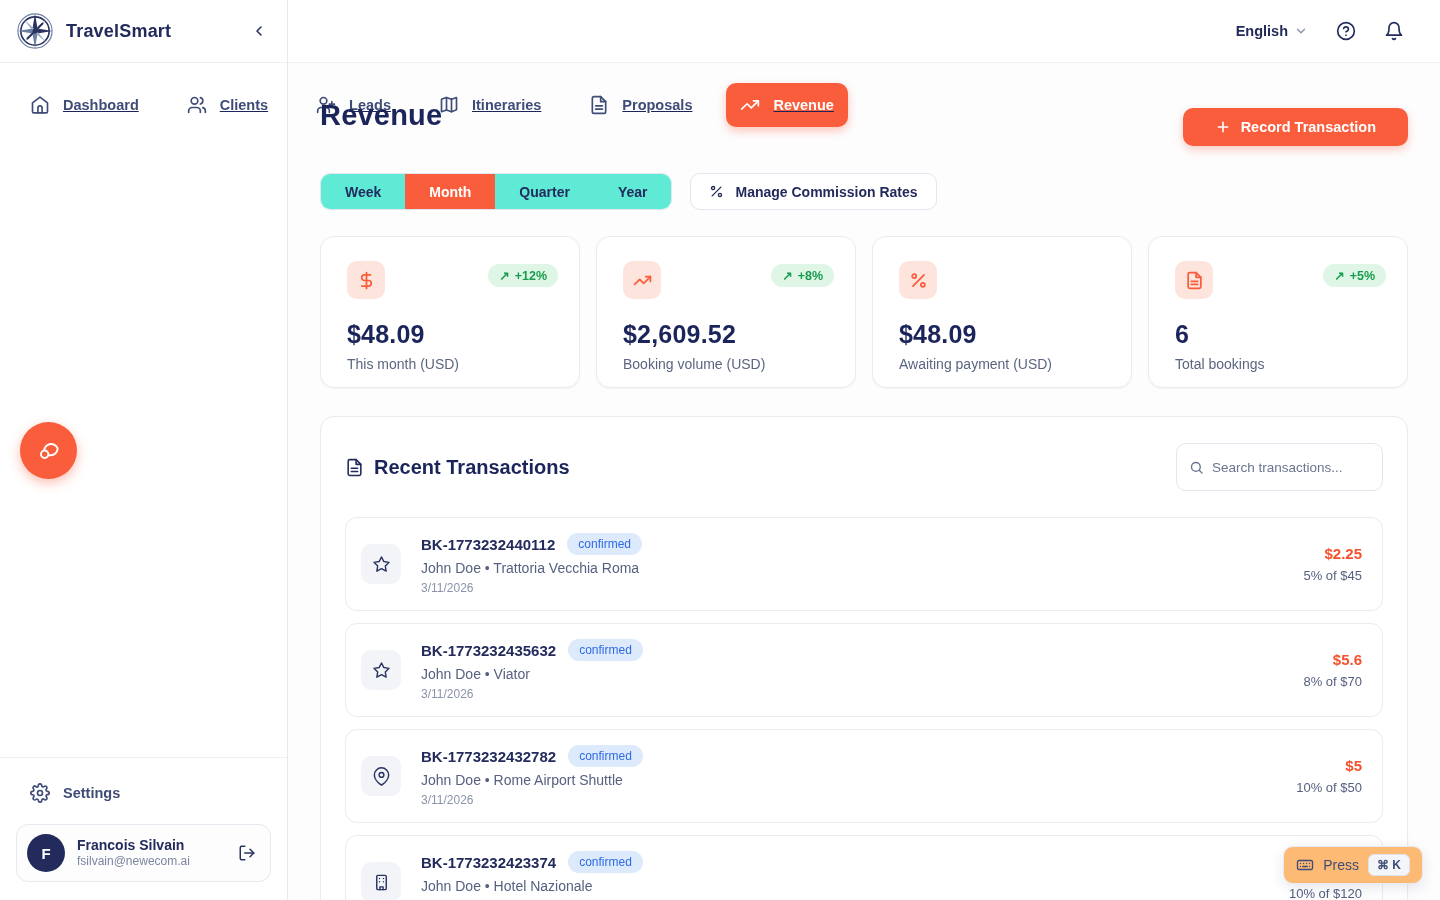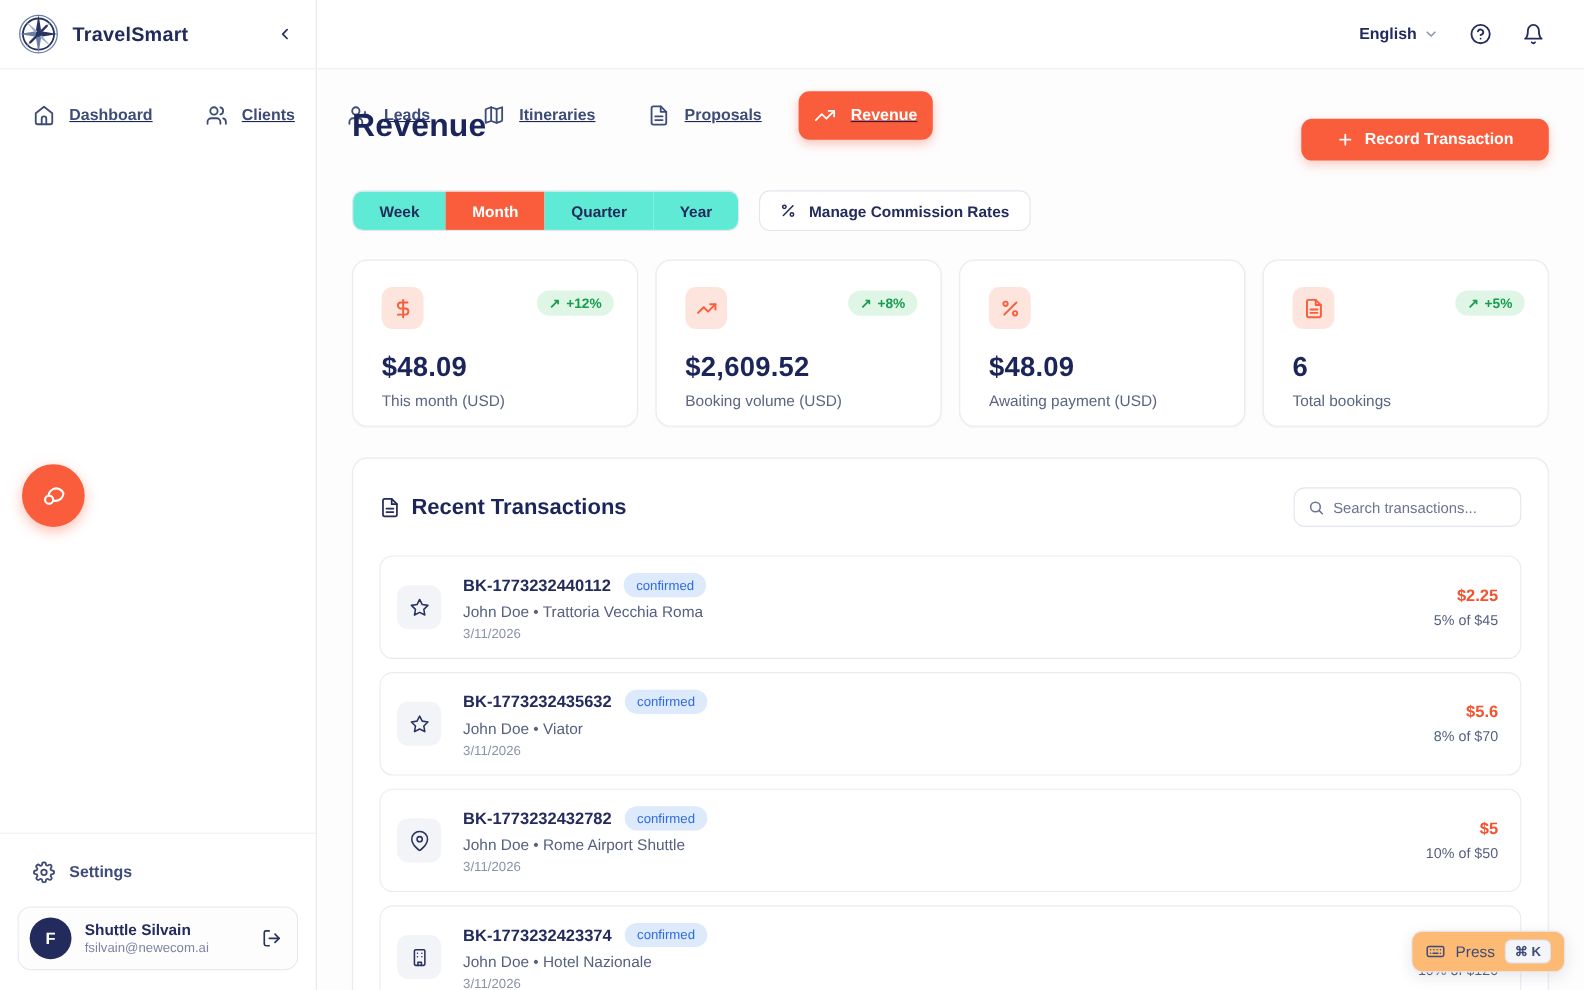--- a/index.html
+++ b/index.html
@@ -56,21 +56,21 @@
   .stat-icon svg { width:19px; height:19px; }
   .trend-badge { position:absolute; top:27px; right:21px; background:#DFF6E7; color:#189C4D; font-size:12.5px; font-weight:bold; border-radius:999px; padding:4px 11px; display:flex; align-items:center; gap:5px; }
   .stat-value { font-size:25px; font-weight:bold; color:#1B2559; margin-top:21px; letter-spacing:.2px; }
   .stat-label { font-size:14px; color:#5A6680; margin-top:7px; }
 
   .panel { margin-top:28px; background:#fff; border:1px solid #E9EBF1; border-radius:14px; padding:26px 24px; height:600px; box-shadow:0 1px 2px rgba(20,30,70,.04); }
   .panel-head { display:flex; align-items:center; justify-content:space-between; }
   .panel-title-wrap { display:flex; align-items:center; gap:10px; }
   .panel-title-wrap svg { width:19px; height:19px; color:#232B5C; }
   .panel-title { font-size:20px; font-weight:bold; color:#1B2559; }
-  .search-box { display:flex; align-items:center; gap:8px; border:1px solid #E3E6EE; border-radius:10px; height:36px; width:207px; padding:0 12px; background:#fff; }
+  .search-box { display:flex; align-items:center; gap:8px; border:1px solid #E3E6EE; border-radius:10px; height:48px; width:207px; padding:0 12px; background:#fff; }
   .search-box svg { width:15px; height:15px; color:#6B7490; flex:none; }
   .search-box input { border:none; outline:none; font-size:13.5px; color:#232B5C; width:100%; font-family:inherit; background:transparent; }
   .search-box input::placeholder { color:#6B7490; }
 
   .tx-list { margin-top:26px; display:flex; flex-direction:column; gap:12px; }
   .tx-row { display:flex; align-items:center; border:1px solid #E9EBF1; border-radius:12px; padding:15px 20px 15px 15px; background:#fff; cursor:pointer; min-height:94px; }
   .tx-icon { width:40px; height:40px; min-width:40px; border-radius:10px; background:#F3F4F8; color:#2A3360; display:flex; align-items:center; justify-content:center; }
   .tx-icon svg { width:19px; height:19px; }
   .tx-main { margin-left:20px; display:flex; flex-direction:column; }
   .tx-line1 { display:flex; align-items:center; gap:12px; }
@@ -210,21 +210,21 @@
       <div class="settings-item">
         <svg viewBox="0 0 24 24" fill="none" stroke="currentColor" stroke-width="2" stroke-linecap="round" stroke-linejoin="round">
             <circle cx="12" cy="12" r="3"></circle>
             <path d="M19.4 15a1.65 1.65 0 0 0 .33 1.82l.06.06a2 2 0 1 1-2.83 2.83l-.06-.06a1.65 1.65 0 0 0-1.82-.33 1.65 1.65 0 0 0-1 1.51V21a2 2 0 1 1-4 0v-.09A1.65 1.65 0 0 0 9 19.4a1.65 1.65 0 0 0-1.82.33l-.06.06a2 2 0 1 1-2.83-2.83l.06-.06a1.65 1.65 0 0 0 .33-1.82 1.65 1.65 0 0 0-1.51-1H3a2 2 0 1 1 0-4h.09A1.65 1.65 0 0 0 4.6 9a1.65 1.65 0 0 0-.33-1.82l-.06-.06a2 2 0 1 1 2.83-2.83l.06.06a1.65 1.65 0 0 0 1.82.33H9a1.65 1.65 0 0 0 1-1.51V3a2 2 0 1 1 4 0v.09a1.65 1.65 0 0 0 1 1.51 1.65 1.65 0 0 0 1.82-.33l.06-.06a2 2 0 1 1 2.83 2.83l-.06.06a1.65 1.65 0 0 0-.33 1.82V9a1.65 1.65 0 0 0 1.51 1H21a2 2 0 1 1 0 4h-.09a1.65 1.65 0 0 0-1.51 1z"></path>
           </svg>
         <span>Settings</span>
       </div>
       <div class="user-card">
         <span class="avatar">F</span>
         <span class="user-meta">
-          <span class="user-name">Shuttle Silvain</span>
+          <span class="user-name">Francois Silvain</span>
           <span class="user-email">fsilvain@newecom.ai</span>
         </span>
         <span class="logout-btn">
           <svg viewBox="0 0 24 24" width="18" height="18" fill="none" stroke="currentColor" stroke-width="2" stroke-linecap="round" stroke-linejoin="round">
               <path d="M9 21H5a2 2 0 0 1-2-2V5a2 2 0 0 1 2-2h4"></path>
               <polyline points="16 17 21 12 16 7"></polyline>
               <line x1="21" y1="12" x2="9" y2="12"></line>
             </svg>
         </span>
       </div>

